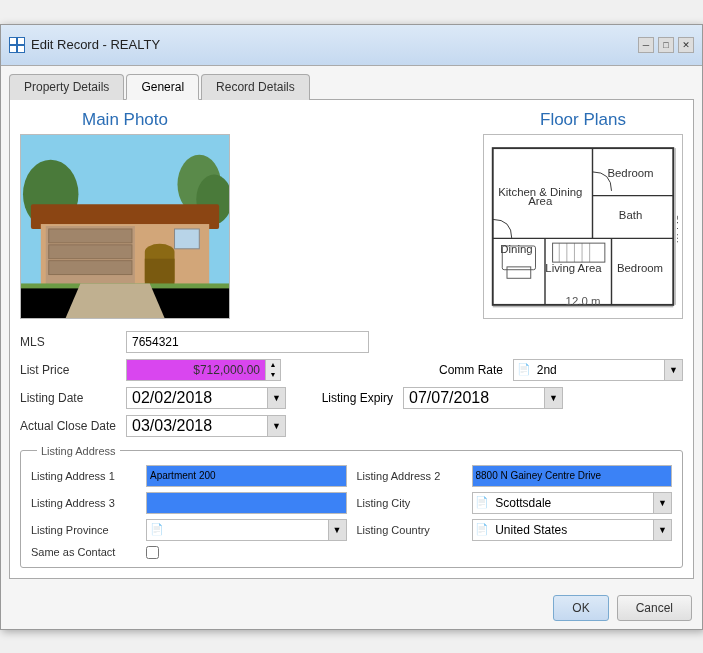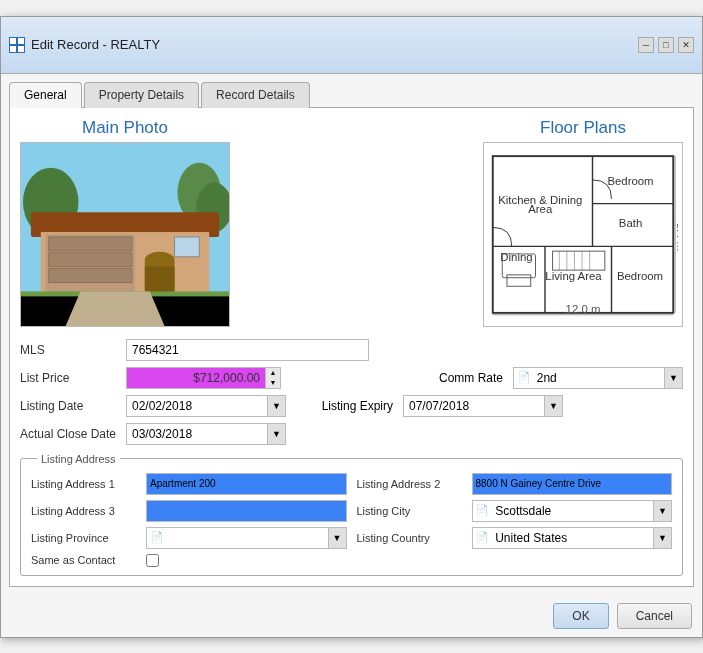--- a/index.html
+++ b/index.html
@@ -1,18 +1,18 @@
 <!DOCTYPE html>
 <html><head>
   <meta charset="utf-8">
   <style>
     * { box-sizing: border-box; margin: 0; padding: 0; font-family: 'Segoe UI', Tahoma, Geneva, Verdana, sans-serif; font-size: 12px; }
     body { background: #f0f0f0; display: flex; align-items: center; justify-content: center; min-height: 100vh; }
     .window { width: 703px; background: #f5f5f5; border: 1px solid #999; box-shadow: 2px 2px 8px rgba(0,0,0,0.3); }
-    .title-bar { background: linear-gradient(to bottom, #dce9f7, #c5d9f0); display: flex; align-items: center; justify-content: space-between; padding: 20px 8px; border-bottom: 1px solid #aaa; }
+    .title-bar { background: linear-gradient(to bottom, #dce9f7, #c5d9f0); display: flex; align-items: center; justify-content: space-between; padding: 12px 8px; border-bottom: 1px solid #aaa; }
     .title-bar-left { display: flex; align-items: center; gap: 6px; }
     .app-icon { width: 16px; height: 16px; background: #2a6db5; display: flex; align-items: center; justify-content: center; color: white; font-size: 10px; }
     .title-text { font-size: 13px; color: #222; }
     .title-controls { display: flex; gap: 4px; }
     .title-btn { width: 16px; height: 16px; background: #ddd; border: 1px solid #aaa; cursor: pointer; display: flex; align-items: center; justify-content: center; font-size: 9px; color: #333; }
     .content { padding: 8px; }
     .tabs { display: flex; gap: 0; margin-bottom: 0; }
     .tab { padding: 5px 14px; border: 1px solid #aaa; background: #e0e0e0; cursor: pointer; border-bottom: none; font-size: 12px; color: #333; border-radius: 4px 4px 0 0; margin-right: 2px; }
     .tab.active { background: #f5f5f5; border-bottom: 1px solid #f5f5f5; color: #000; z-index: 1; }
     .tab-content { border: 1px solid #aaa; background: #fff; padding: 10px; margin-top: -1px; }
@@ -28,21 +28,21 @@
     .form-input-mls { width: 243px; }
     .price-wrapper { display: flex; align-items: center; flex: 1; }
     .price-input { border: 1px solid #bbb; background: #d946ef; padding: 3px 5px; font-size: 12px; height: 22px; text-align: right; width: 140px; color: #333; }
     .spinner { display: flex; flex-direction: column; border: 1px solid #bbb; border-left: none; height: 22px; }
     .spinner-btn { flex: 1; width: 14px; background: #e8e8e8; border: none; cursor: pointer; display: flex; align-items: center; justify-content: center; font-size: 7px; line-height: 1; padding: 0; }
     .select-wrapper { display: flex; align-items: center; border: 1px solid #bbb; background: #fff; height: 22px; }
     .select-icon { padding: 0 3px; color: #555; font-size: 10px; }
     .select-text { flex: 1; padding: 3px 3px; font-size: 12px; }
     .select-arrow { padding: 0 4px; background: #e0e0e0; height: 100%; display: flex; align-items: center; border-left: 1px solid #bbb; cursor: pointer; font-size: 9px; }
     .date-wrapper { display: flex; align-items: center; border: 1px solid #bbb; background: #fff; height: 22px; width: 160px; }
-    .date-text { flex: 1; padding: 3px 5px; font-size: 12px; }
+    .date-text { flex: 1; padding: 3px 5px; font-size: 16px; }
     .date-arrow { padding: 0 4px; background: #e0e0e0; height: 100%; display: flex; align-items: center; border-left: 1px solid #bbb; cursor: pointer; font-size: 9px; }
     .fieldset { border: 1px solid #aaa; border-radius: 3px; padding: 8px 10px; margin-top: 8px; }
     .fieldset-legend { font-size: 11px; color: #555; padding: 0 4px; margin-left: 6px; }
     .address-grid { display: grid; grid-template-columns: 1fr 1fr; gap: 5px 10px; }
     .addr-row { display: flex; align-items: center; gap: 5px; }
     .addr-label { min-width: 110px; font-size: 11px; color: #333; }
     .addr-input { border: 1px solid #bbb; background: #3b82f6; padding: 2px 3px; font-size: 10px; height: 22px; flex: 1; }
     .checkbox-wrapper { display: flex; align-items: center; gap: 4px; }
     .footer { display: flex; justify-content: flex-end; gap: 8px; padding: 8px 10px; }
     .btn { padding: 5px 18px; border: 1px solid #aaa; background: linear-gradient(to bottom, #f5f5f5, #e0e0e0); cursor: pointer; font-size: 12px; border-radius: 3px; color: #333; }
@@ -69,22 +69,22 @@
     <div class="title-controls">
       <div class="title-btn">─</div>
       <div class="title-btn">□</div>
       <div class="title-btn">✕</div>
     </div>
   </div>
 
   <div class="content">
 
     <div class="tabs">
+      <div class="tab">Property Details</div>
       <div class="tab active">General</div>
-      <div class="tab">Property Details</div>
       <div class="tab">Record Details</div>
     </div>
 
     <div class="tab-content">
 
       <div class="photo-row">
         <div class="photo-section">
           <span class="photo-label">Main Photo</span>
           <div class="photo-box">
 

